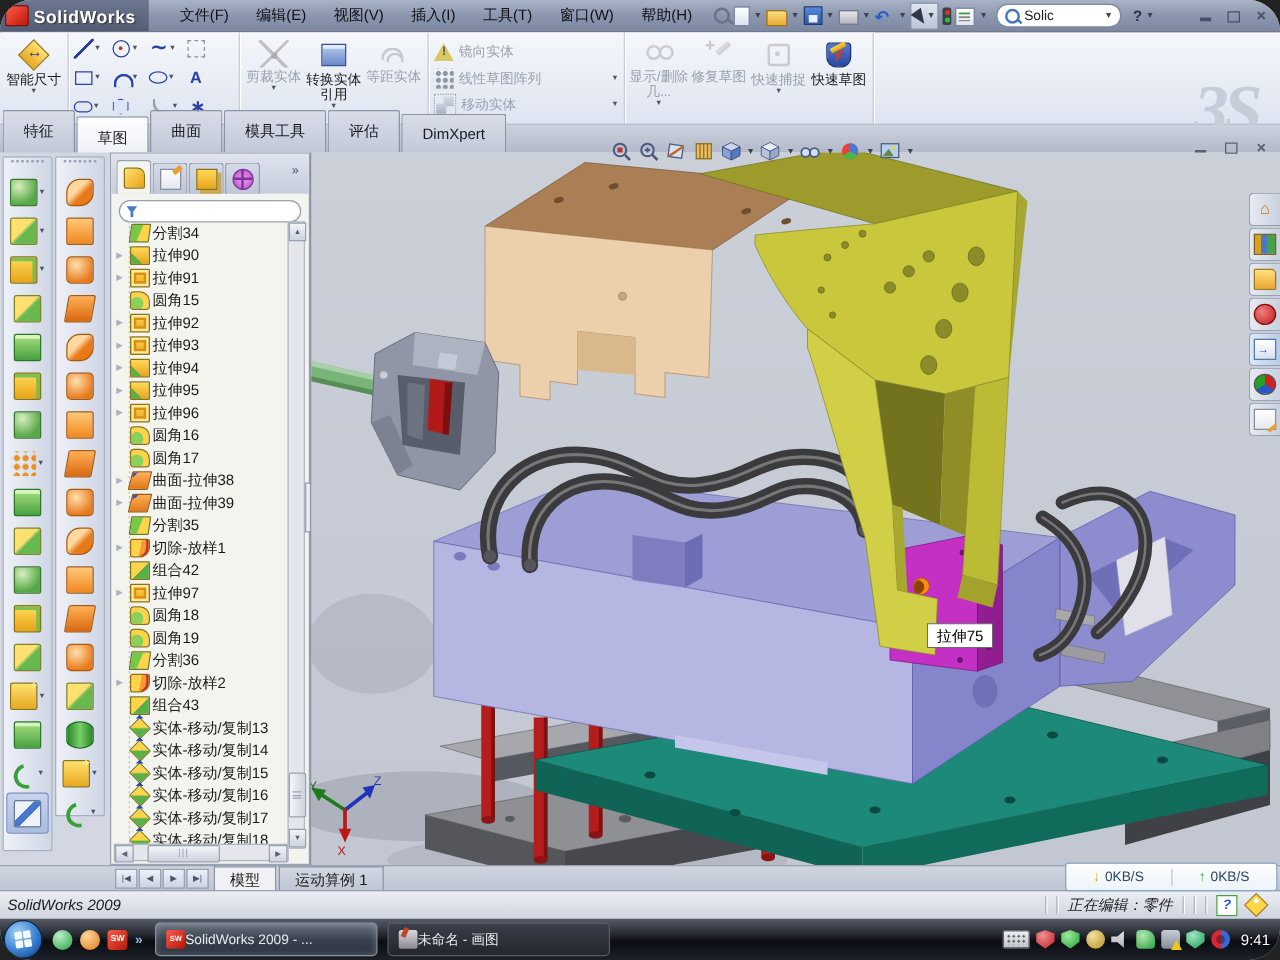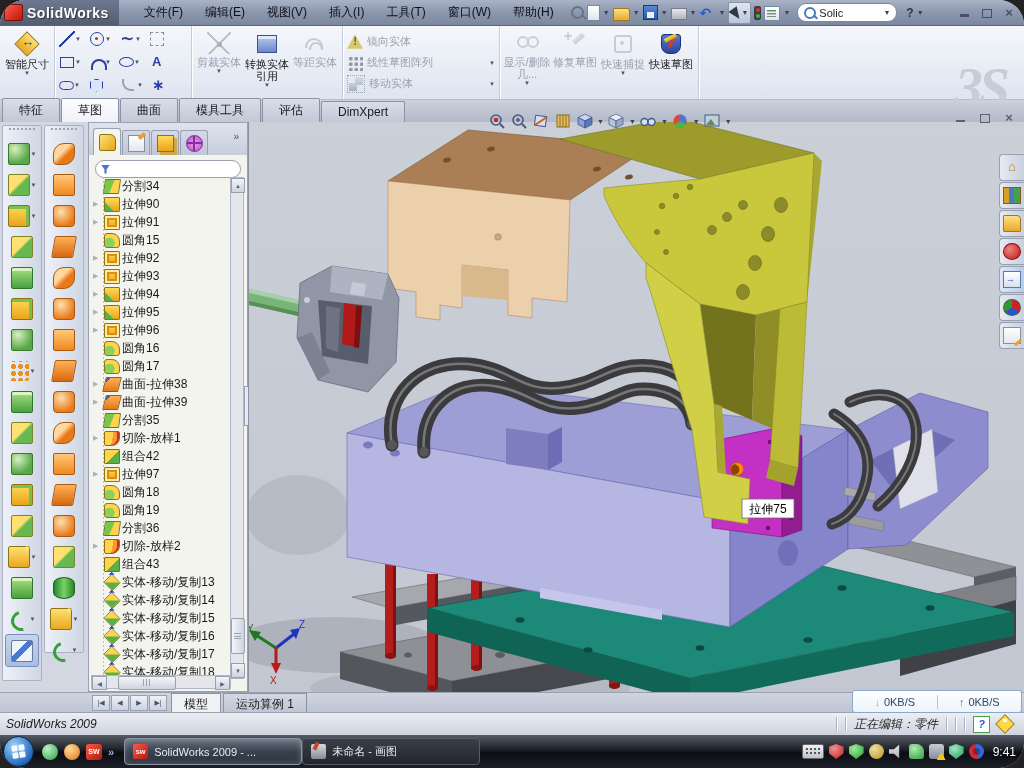--- a/index.html
+++ b/index.html
@@ -97,21 +97,21 @@
   .polygon-icon{background:#fff;border:1.5px solid #2840a8;width:11px;height:11px;margin:1px;clip-path:polygon(50% 0,100% 25%,100% 75%,50% 100%,0 75%,0 25%);background:#dce4f8;}
   .fillet-icon{border-left:2px solid #98a0ac;border-bottom:2px solid #98a0ac;border-radius:0 0 0 9px;width:10px;height:10px;margin:2px 3px;}
   .point-icon::after{content:"∗";color:#2840a8;font-size:15px;font-weight:bold;position:absolute;left:3px;top:-1px;}
   .stack{display:flex;flex-direction:column;justify-content:center;gap:2px;padding:2px 4px;width:148px;}
   .stack-row{display:flex;align-items:center;gap:4px;height:19px;}
   .stack-row .lbl{font-size:11px;color:#9aa2ae;white-space:nowrap;flex:1;}
   .stack-row .dd{margin-left:auto;}
   .watermark{position:absolute;right:18px;top:30px;font-family:"Liberation Serif",serif;font-style:italic;font-size:56px;color:#c6ccd8;font-weight:bold;letter-spacing:-4px;}
   
   #tabrow{position:absolute;left:0;top:100px;width:1024px;height:22px;background:linear-gradient(#ccd1dd,#b2b9c8);display:flex;align-items:flex-end;padding-left:2px;box-sizing:border-box;}
-  .rtab{padding:3px 16px;border:1px solid #8a92a4;border-bottom:none;background:linear-gradient(#d8dde8,#c2c8d6);margin-right:1px;border-radius:2px 2px 0 0;color:#1a1a22;}
+  .rtab{padding:8px 16px;border:1px solid #8a92a4;border-bottom:none;background:linear-gradient(#d8dde8,#c2c8d6);margin-right:1px;border-radius:2px 2px 0 0;color:#1a1a22;}
   .rtab.active{background:linear-gradient(#fdfdfe,#eef1f7);font-weight:normal;position:relative;top:1px;padding-bottom:4px;}
   
   #main{position:absolute;left:0;top:122px;width:1024px;height:570px;background:#d2d7e2;}
   .vtoolbar{position:absolute;width:40px;border-radius:2px;background:linear-gradient(90deg,#eef1f8,#cfd6e4);border:1px solid #aab2c2;box-sizing:border-box;padding-top:10px;}
   #vtb1{left:2px;top:3px;height:556px;}
   #vtb2{left:44px;top:3px;height:528px;}
   .grip{height:4px;margin:-8px 6px 4px 6px;border-top:2px dotted #9aa4b6;}
   .tbrow{display:flex;align-items:center;justify-content:center;height:31px;gap:1px;}
   .tbrow.pressed{background:linear-gradient(#c8d4ec,#aabce0);border:1px solid #7890c0;border-radius:3px;margin:0 2px;}
   .tbi{width:20px;height:20px;border-radius:2px;position:relative;flex:none;}
@@ -221,21 +221,21 @@
   #taskbar{position:absolute;left:0;top:735px;width:1024px;height:33px;background:linear-gradient(#565c66,#23262d 40%,#0b0d12 55%,#1c2028);display:flex;align-items:center;}
   #start-orb{width:29px;height:29px;border-radius:50%;margin:0 8px 0 3px;background:radial-gradient(circle at 35% 30%,#9ed0f4,#3a80d0 55%,#0a3878);border:1px solid #0a2850;position:relative;flex:none;}
   .flag{position:absolute;left:8px;top:8px;width:13px;height:13px;transform:rotate(-8deg);display:grid;grid-template-columns:1fr 1fr;gap:1px;}
   .flag span{background:#f4f8ff;border-radius:1px;}
   .ql{display:flex;align-items:center;gap:6px;margin-right:10px;}
   .ql-ic{width:16px;height:16px;border-radius:3px;}
   .ql-msg{background:radial-gradient(circle at 35% 30%,#b8f0c8,#28a040);border-radius:50%;}
   .ql-av{background:radial-gradient(circle at 35% 30%,#ffd898,#e07818);border-radius:50%;}
   .ql-sw{background:linear-gradient(135deg,#ff5a4a,#b01808);color:#fff;font-size:7px;font-weight:bold;display:flex;align-items:center;justify-content:center;}
   .ql-more{color:#9ab8e8;font-size:11px;font-weight:bold;}
-  .task-btn{height:25px;min-width:160px;max-width:180px;display:flex;align-items:center;gap:6px;padding:0 8px;border-radius:4px;margin-right:0;background:linear-gradient(#3a3f49,#22252d);border:1px solid #565c68;color:#e8eaf0;font-size:11px;white-space:nowrap;overflow:hidden;}
+  .task-btn{height:25px;min-width:160px;max-width:180px;display:flex;align-items:center;padding:0 8px;border-radius:4px;margin-right:8px;background:linear-gradient(#3a3f49,#22252d);border:1px solid #565c68;color:#e8eaf0;font-size:11px;white-space:nowrap;overflow:hidden;}
   .task-btn.active{background:linear-gradient(#6a7280,#3a4250 50%,#2a3240);border:1px solid #8a94a4;box-shadow:inset 0 0 6px rgba(255,255,255,.25);}
   .task-ic{width:15px;height:15px;flex:none;border-radius:2px;}
   .task-sw{background:linear-gradient(135deg,#ff5a4a,#b01808);color:#fff;font-size:6px;font-weight:bold;display:flex;align-items:center;justify-content:center;}
   .task-paint{background:linear-gradient(#d8d8dc,#8a8a92);position:relative;}
   .task-paint::after{content:"";position:absolute;left:3px;top:-2px;width:4px;height:8px;background:#c04828;transform:rotate(25deg);}
   .tray{margin-left:auto;display:flex;align-items:center;gap:5px;padding-right:8px;}
   .kb-icon{width:20px;height:13px;background:linear-gradient(#f0f0f4,#c0c2cc);border:1px solid #666;border-radius:2px;position:relative;}
   .kb-icon::after{content:"";position:absolute;left:2px;top:2px;right:2px;bottom:2px;background:radial-gradient(circle 1px,#555 90%,transparent);background-size:4px 4px;}
   .tray-ic{width:15px;height:15px;border-radius:3px;position:relative;}
   .tr-av{background:radial-gradient(circle at 35% 30%,#f09090,#c01818);clip-path:polygon(50% 0,100% 18%,100% 62%,50% 100%,0 62%,0 18%);}

